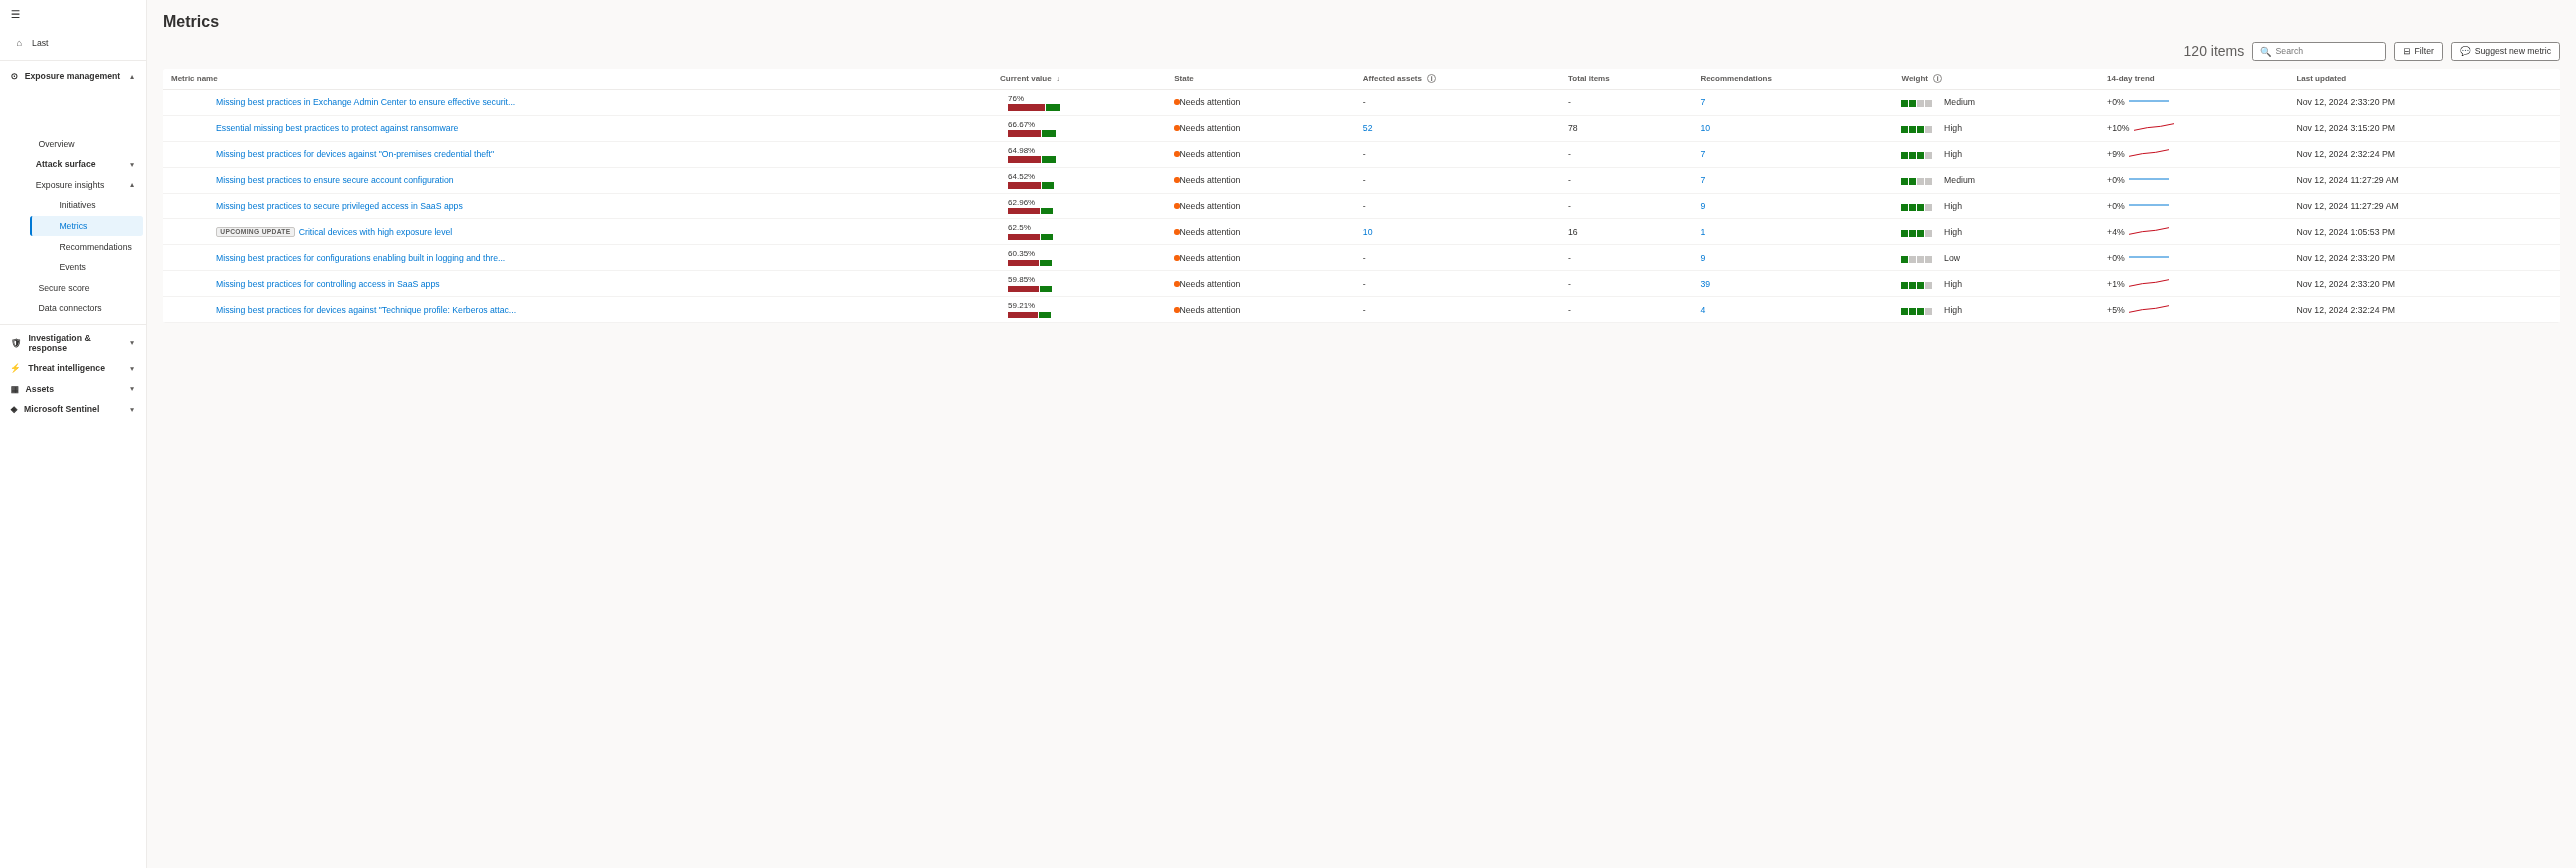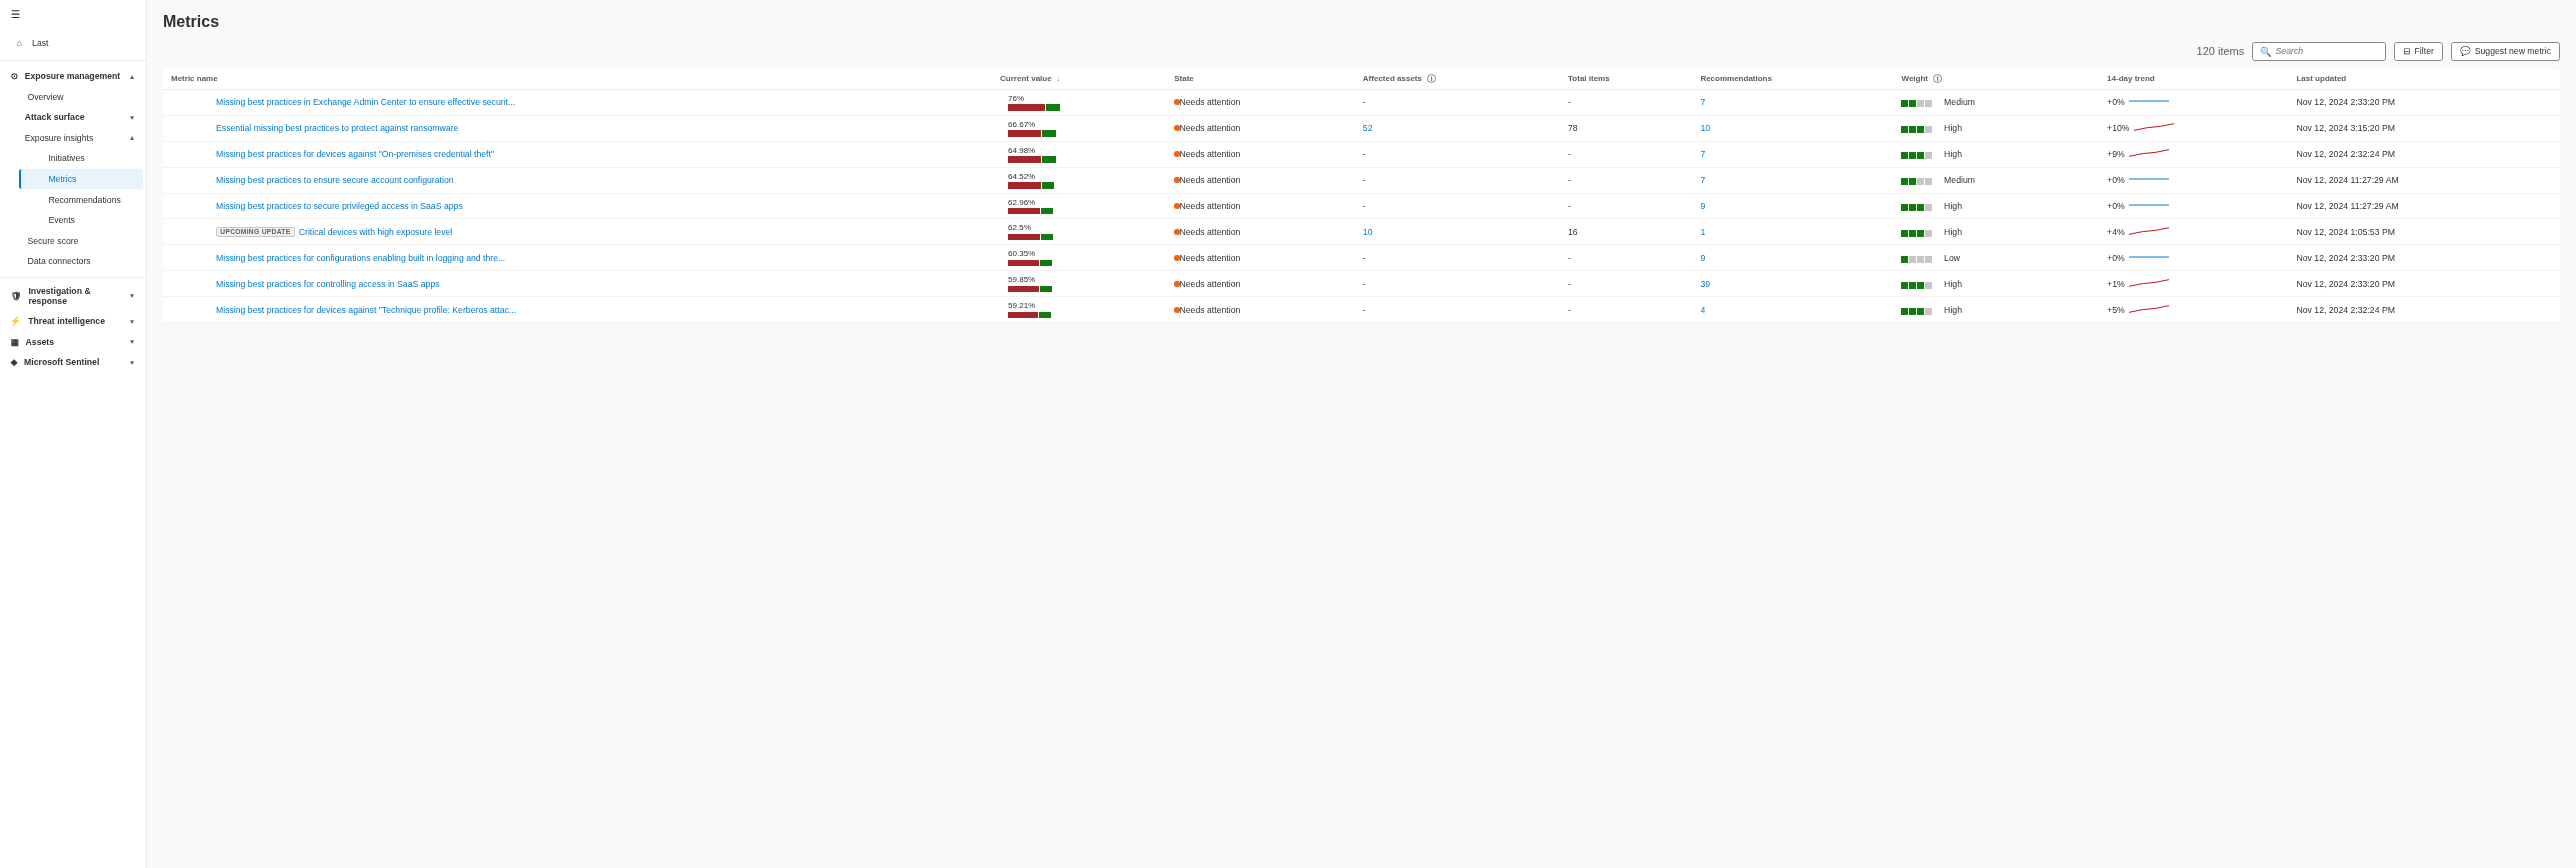--- a/index.html
+++ b/index.html
@@ -7,36 +7,36 @@
 
     
     .sidebar { width: 147px; min-width: 147px; background: #fff; border-right: 0.7px solid #edebe9; display: flex; flex-direction: column; overflow-y: auto; }
     .sidebar-header { padding: 8px 10.7px; display: flex; align-items: center; gap: 6.7px; cursor: pointer; }
     .hamburger { font-size: 10.7px; color: #323130; }
     .sidebar-section { padding: 2.7px 0; }
     .sidebar-item { display: flex; align-items: center; gap: 6.7px; padding: 5.3px 10.7px; cursor: pointer; color: #323130; font-size: 8.7px; border-radius: 2.7px; margin: 0 2.7px; }
     .sidebar-item.active { background: #e8f4fc; color: #0078d4; border-left: 2px solid #0078d4; padding-left: 8.7px; }
     .sidebar-item .icon { width: 12px; height: 12px; display: flex; align-items: center; justify-content: center; font-size: 9.3px; flex-shrink: 0; }
     .sidebar-group { display: flex; align-items: center; justify-content: space-between; padding: 5.3px 10.7px; cursor: pointer; font-weight: 600; font-size: 8.7px; color: #323130; }
-    .sidebar-sub { padding-left: 6px; }
+    .sidebar-sub { padding-left: 17px; margin-top: 47px; }
     .sidebar-sub .sidebar-item { font-weight: 400; font-size: 8.7px; padding-left: 18.7px; }
     .chevron { font-size: 6.7px; color: #605e5c; }
     .sidebar-divider { height: 0.7px; background: #edebe9; margin: 2.7px 0; }
 
     
     .main { flex: 1; display: flex; flex-direction: column; overflow: hidden; background: #faf9f8; }
     .main-content { flex: 1; overflow-y: auto; padding: 13.4px 16px; }
 
     .page-title { font-size: 16px; font-weight: 600; color: #323130; margin-bottom: 10.7px; }
 
     
     .toolbar { display: flex; align-items: center; justify-content: flex-end; gap: 8px; margin-bottom: 8px; }
-    .item-count { font-size: 11px; color: #605e5c; }
+    .item-count { font-size: 14px; color: #605e5c; }
     .search-box { display: flex; align-items: center; border: 0.7px solid #8a8886; border-radius: 2.7px; padding: 2.7px 6.7px; gap: 4px; background: #fff; width: 134px; }
-    .search-box input { border: none; outline: none; font-size: 8.7px; color: #323130; width: 100%; background: transparent; font-style: italic; }
+    .search-box input { border: none; outline: none; font-size: 8.7px; color: #323130; width: 100%; background: transparent; }
     .filter-btn, .suggest-btn { display: flex; align-items: center; gap: 4px; padding: 3.3px 8px; border: 0.7px solid #8a8886; border-radius: 2.7px; background: #fff; cursor: pointer; font-size: 8.7px; color: #323130; white-space: nowrap; }
 
     
     .metrics-table { width: 100%; border-collapse: collapse; background: #fff; border-radius: 2.7px; overflow: hidden; }
     .metrics-table thead tr { border-bottom: 1.3px solid #edebe9; }
     .metrics-table th { padding: 5.3px 8px; text-align: left; font-size: 8px; font-weight: 600; color: #605e5c; white-space: nowrap; cursor: pointer; user-select: none; }
     .metrics-table td { padding: 4px 8px; border-bottom: 0.7px solid #f3f2f1; vertical-align: middle; font-size: 8.7px; color: #323130; }
 
     
     .progress-container { display: flex; flex-direction: column; gap: 1.3px; margin-left: 8px; }

